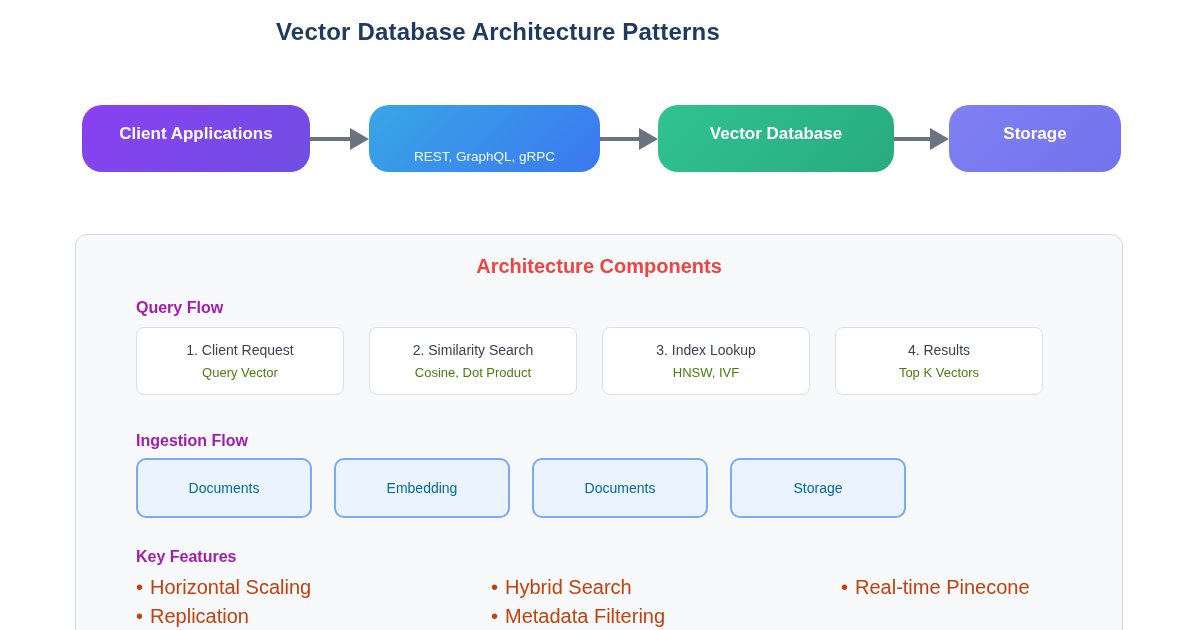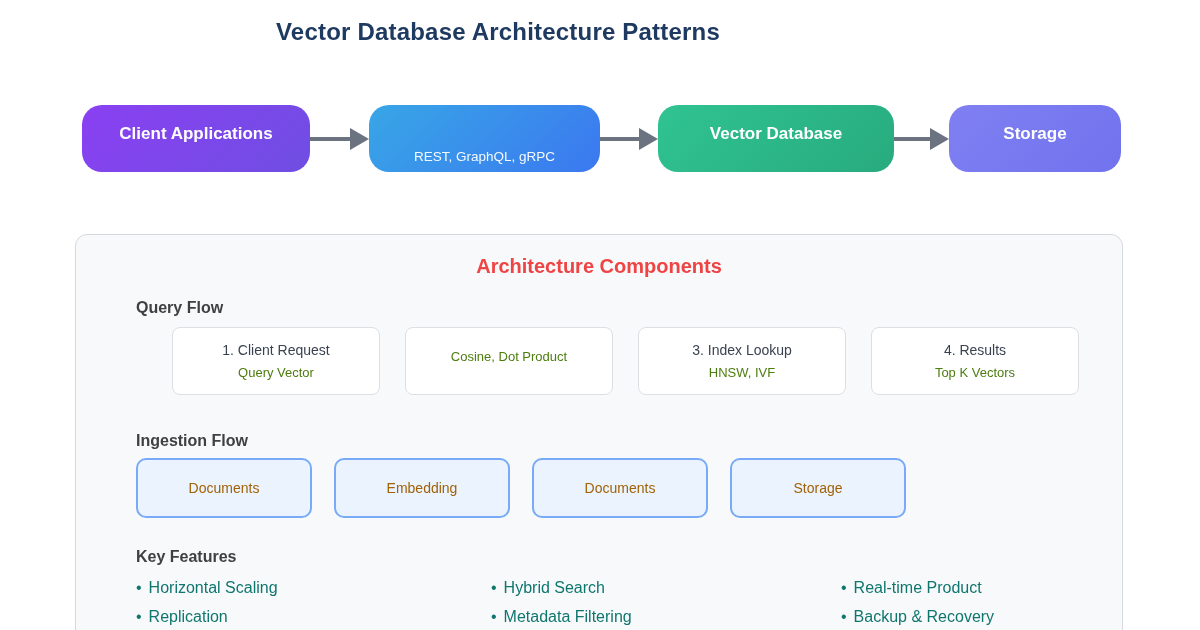--- a/index.html
+++ b/index.html
@@ -32,42 +32,42 @@
     border-top: 11px solid transparent; border-bottom: 11px solid transparent;
     border-left: 19px solid #6b7280; }
 
   
   .card {
     position: absolute; left: 75px; top: 234px; width: 1048px; height: 440px;
     background: #f8f9fb; border: 1px solid #d5d9df; border-radius: 12px;
     padding: 20px 60px 0 60px;
   }
   .card-title { text-align: center; font-size: 20px; font-weight: bold; color: #ef4444; line-height: 22px; }
-  .section-heading { font-size: 16px; font-weight: bold; color: #404040; line-height: 19px; margin-top: 21px; }
+  .section-heading { font-size: 16px; font-weight: bold; color: #a21caf; line-height: 19px; margin-top: 21px; }
 
-  .steps { display: flex; gap: 25px; width: 907px; margin-top: 10px; margin-left: 36px; }
+  .steps { display: flex; gap: 25px; width: 907px; margin-top: 10px; }
   .step {
     flex: 1; height: 68px; background: #ffffff; border: 1px solid #dcdfe4;
     border-radius: 8px; text-align: center; padding-top: 14px;
   }
   .step-title { font-size: 14px; color: #3a4250; }
   .step-sub { font-size: 13px; color: #4d7c0f; margin-top: 7px; }
 
   .ingestion-heading { margin-top: 36px; }
   .stages { display: flex; gap: 22px; margin-top: 8px; }
   .stage {
     width: 176px; height: 60px; flex: none;
     background: #ebf3fe; border: 2px solid #78aaf8; border-radius: 10px;
     display: flex; align-items: center; justify-content: center;
-    font-size: 14px; color: #a16207;
+    font-size: 14px; color: #0369a1;
   }
 
   .features-heading { margin-top: 29px; }
   .features { display: grid; grid-template-columns: 355px 350px auto; margin-top: 7px; }
-  .feature-item { font-size: 16px; color: #0f766e; line-height: 29px; }
+  .feature-item { font-size: 20px; color: #c2410c; line-height: 29px; }
   .feature-item .marker { margin-right: 7px; }
 </style>
 </head>
 <body>
 
 <h1 class="main-title">Vector Database Architecture Patterns</h1>
 
 <div class="flow-row">
   <div class="flow-node n-client">
     <div class="fn-title">Client Applications</div>
@@ -100,20 +100,21 @@
 <section class="card">
   <h2 class="card-title">Architecture Components</h2>
 
   <h3 class="section-heading">Query Flow</h3>
   <div class="steps">
     <div class="step">
       <div class="step-title">1. Client Request</div>
       <div class="step-sub">Query Vector</div>
     </div>
     <div class="step">
+      <div class="step-title">2. Similarity Search</div>
       <div class="step-sub">Cosine, Dot Product</div>
     </div>
     <div class="step">
       <div class="step-title">3. Index Lookup</div>
       <div class="step-sub">HNSW, IVF</div>
     </div>
     <div class="step">
       <div class="step-title">4. Results</div>
       <div class="step-sub">Top K Vectors</div>
     </div>
@@ -131,17 +132,16 @@
   <div class="features">
     <div class="feature-col">
       <div class="feature-item"><span class="marker">•</span><span>Horizontal Scaling</span></div>
       <div class="feature-item"><span class="marker">•</span><span>Replication</span></div>
     </div>
     <div class="feature-col">
       <div class="feature-item"><span class="marker">•</span><span>Hybrid Search</span></div>
       <div class="feature-item"><span class="marker">•</span><span>Metadata Filtering</span></div>
     </div>
     <div class="feature-col">
-      <div class="feature-item"><span class="marker">•</span><span>Real-time Product</span></div>
-      <div class="feature-item"><span class="marker">•</span><span>Backup &amp; Recovery</span></div>
+      <div class="feature-item"><span class="marker">•</span><span>Real-time Pinecone</span></div>
     </div>
   </div>
 </section>
 
 </body></html>

